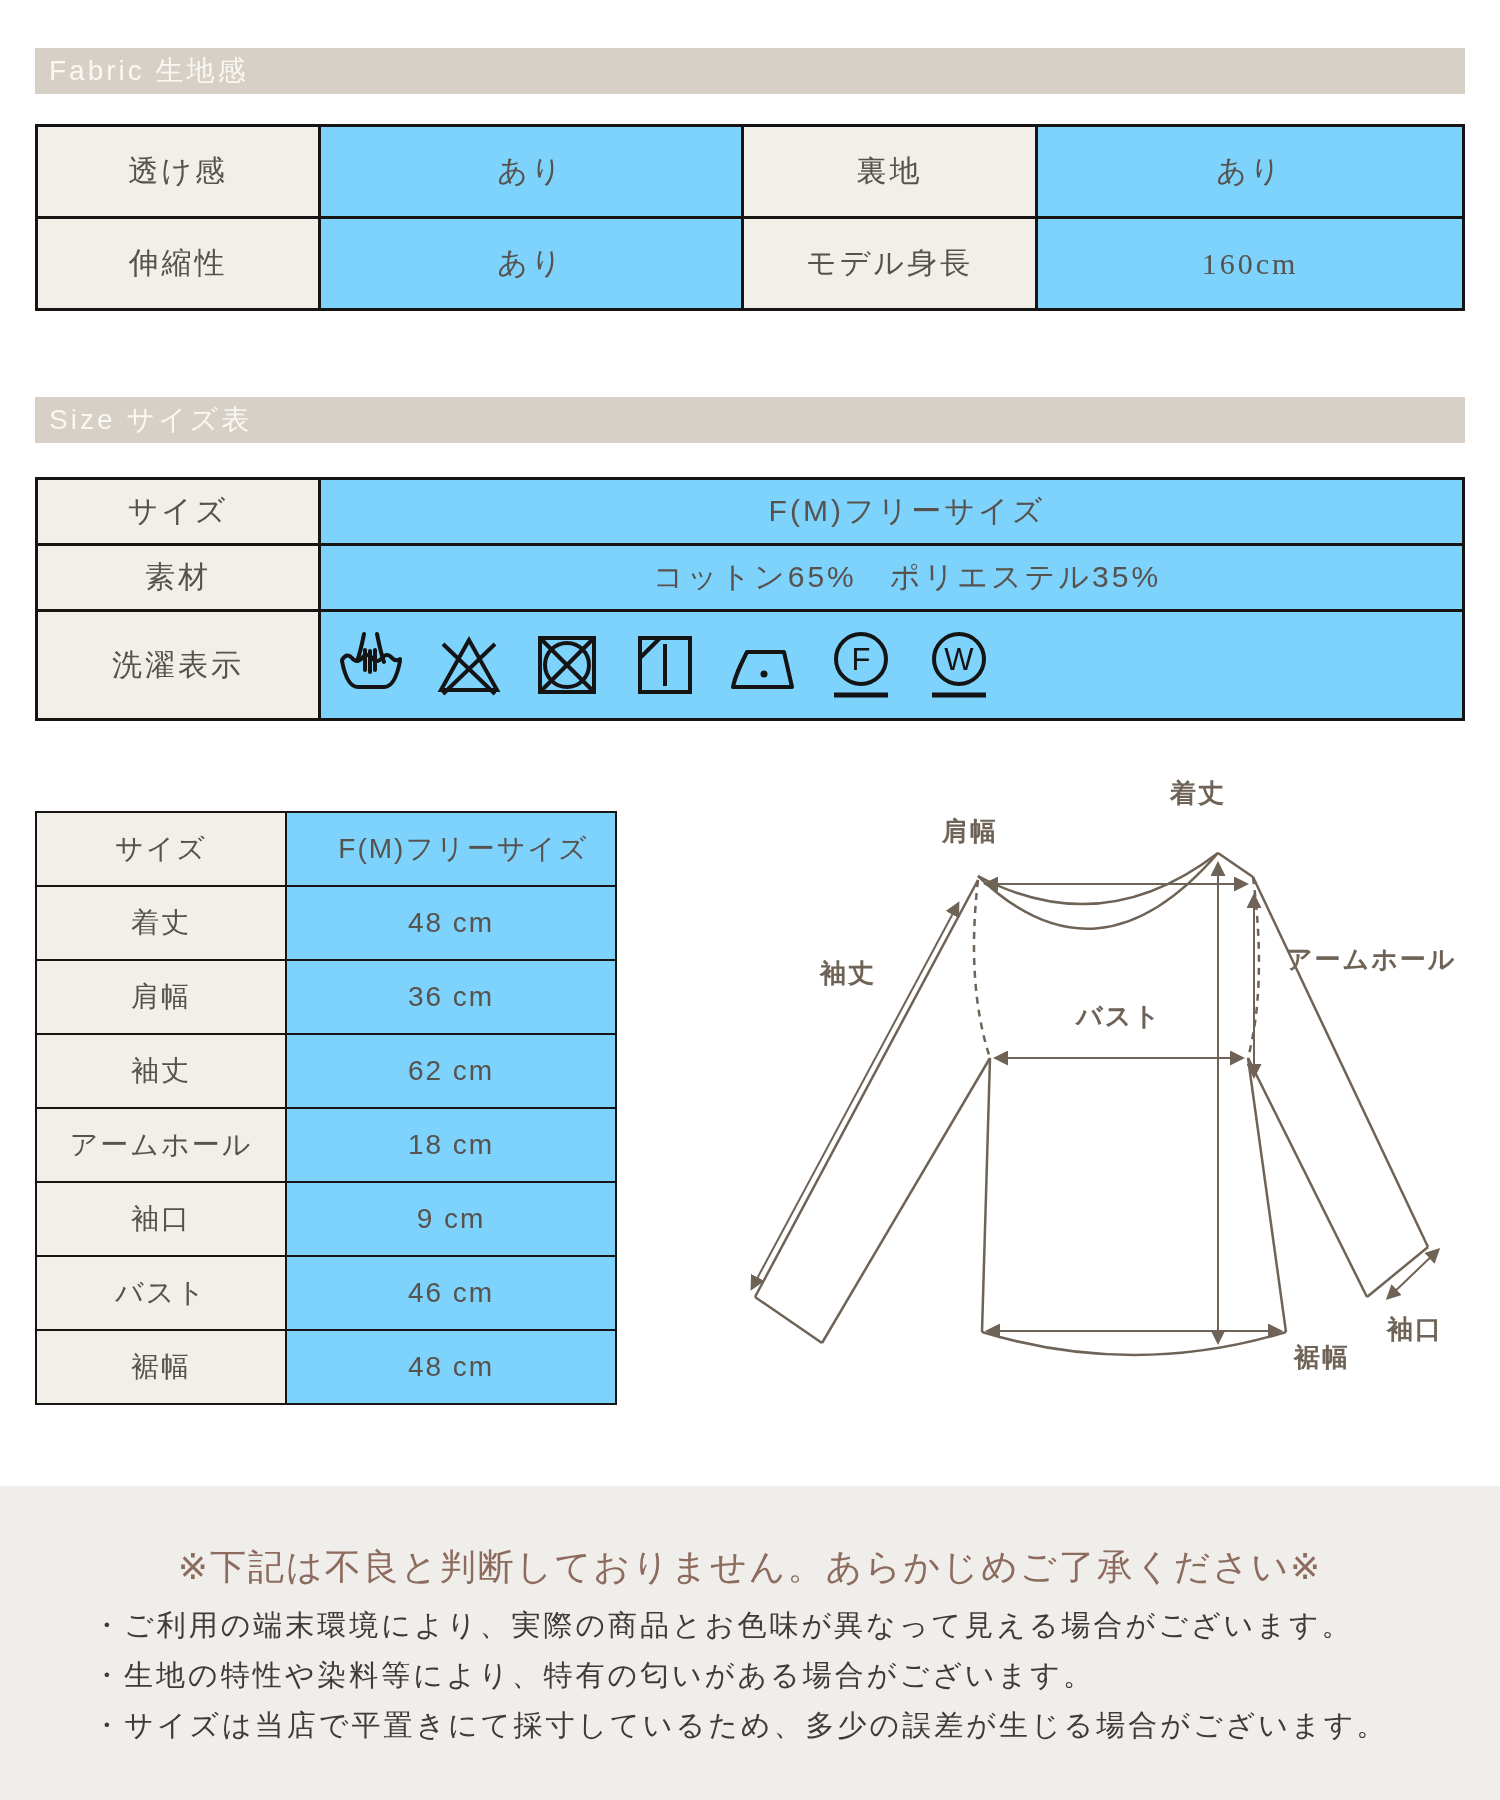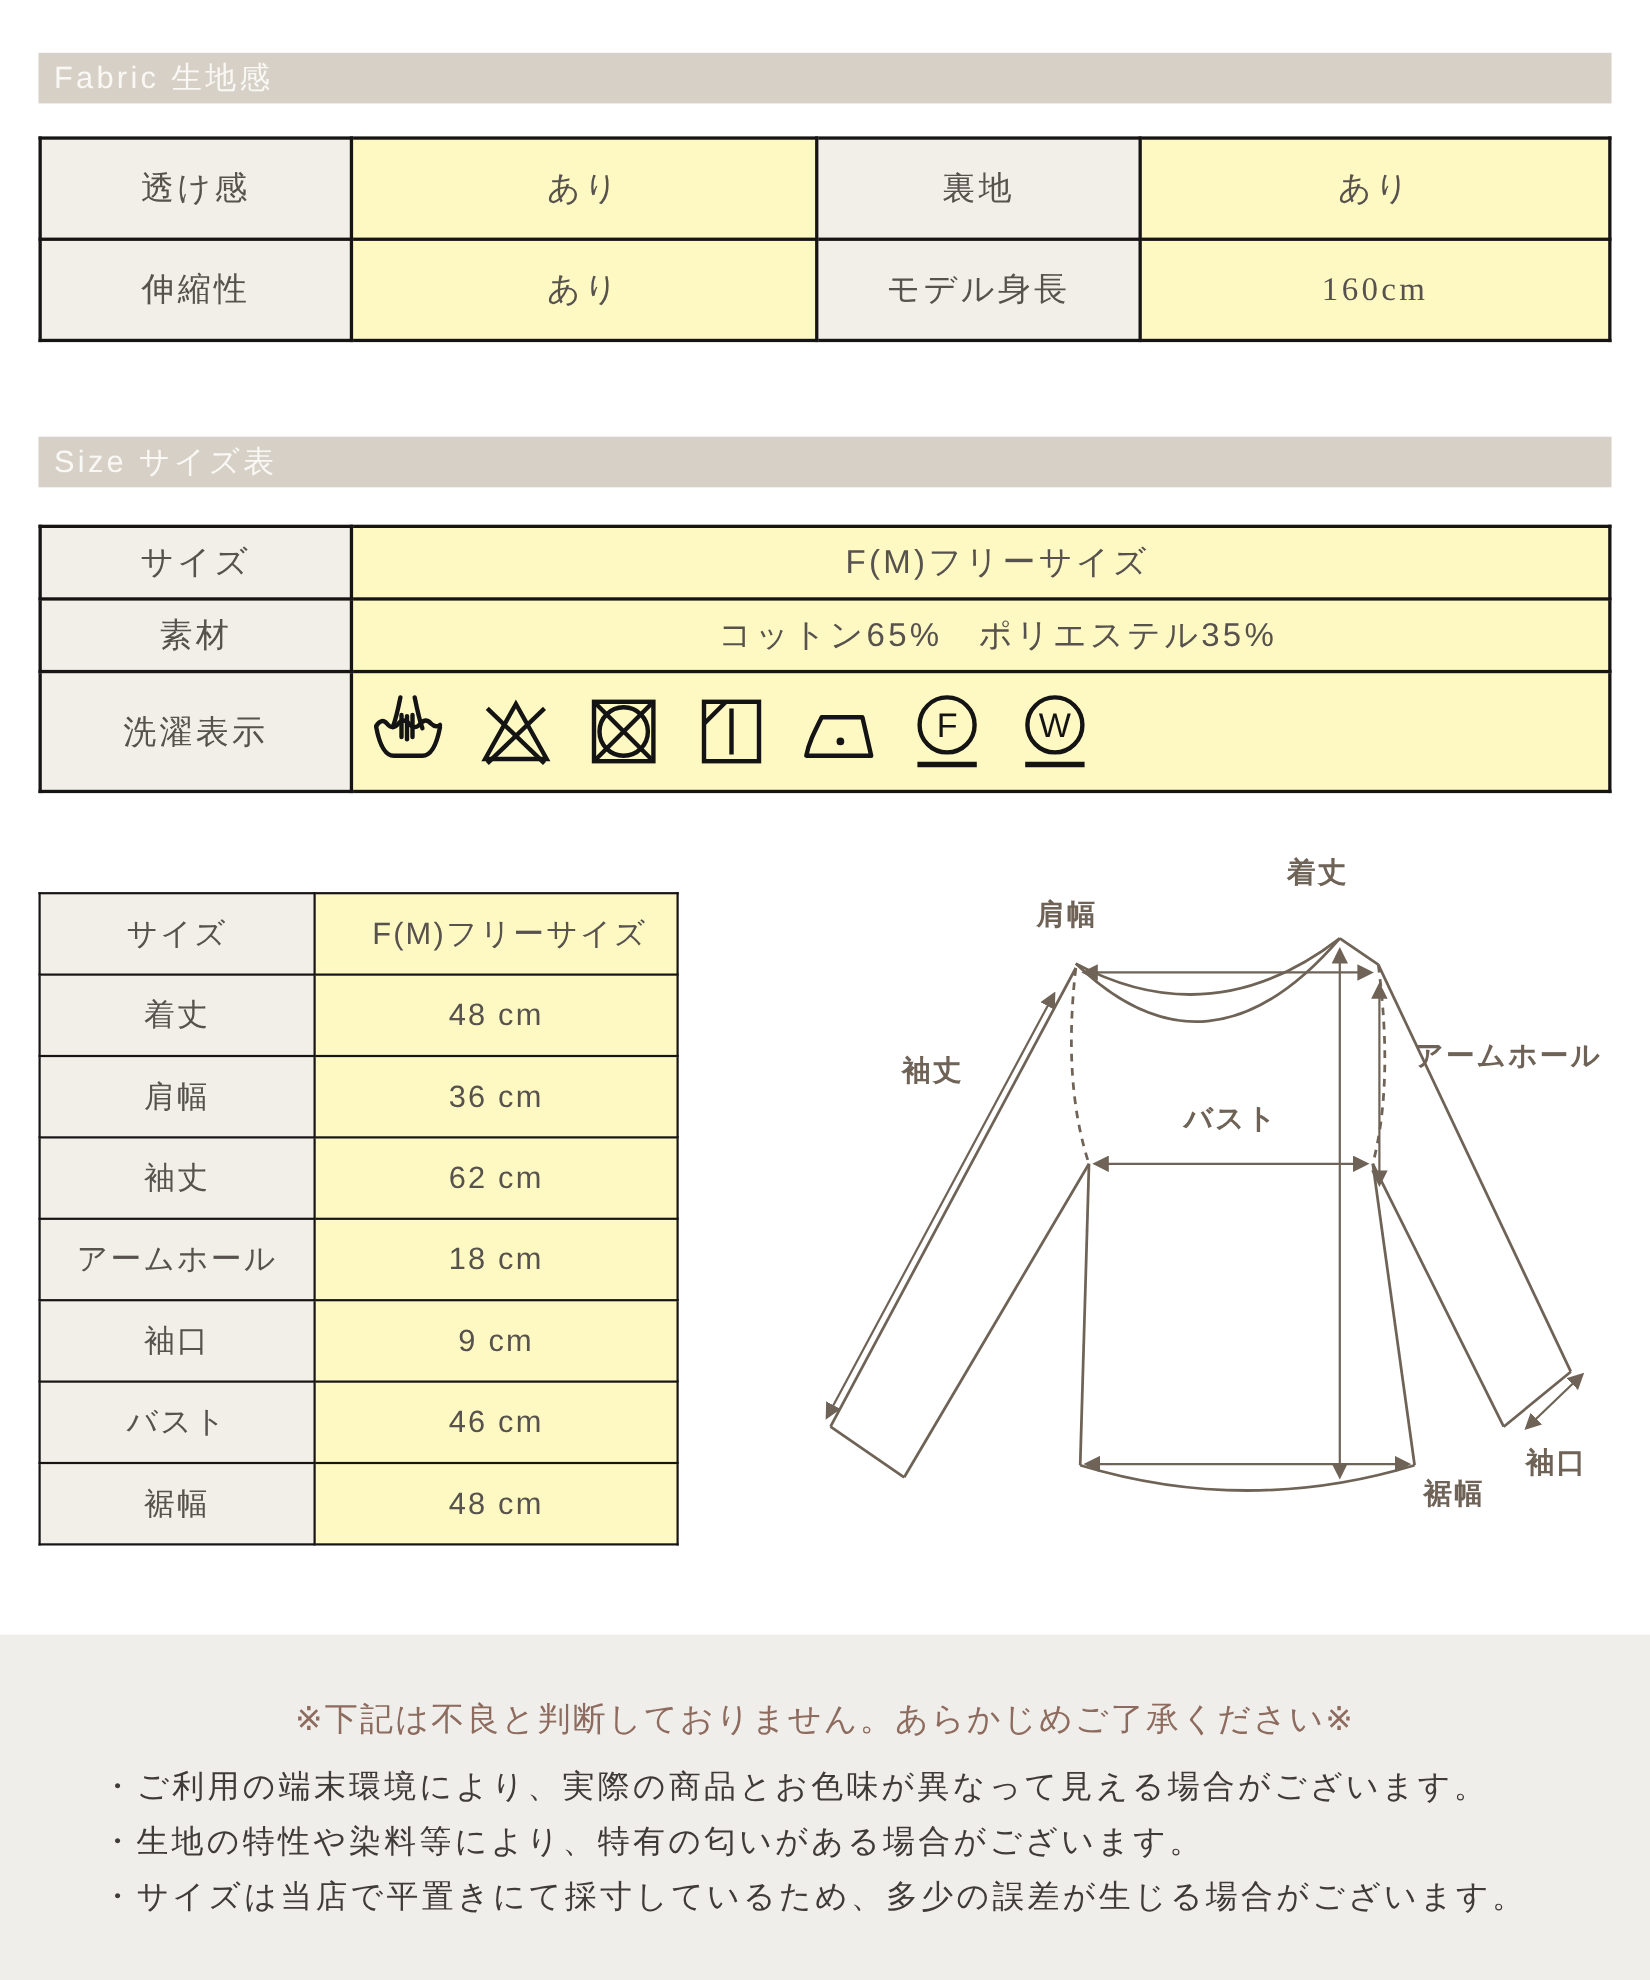--- a/index.html
+++ b/index.html
@@ -14,30 +14,30 @@
     left:35px;width:1430px;height:46px;background:#d6d0c6;color:#faf8f4;
     font-size:28px;letter-spacing:3px;line-height:46px;padding-left:14px;
     box-sizing:border-box;font-weight:400;
   }
   
   table{border-collapse:collapse;table-layout:fixed;margin-top:20px;}
   td{box-sizing:border-box;vertical-align:middle;}
   .t-wide td{border:3px solid #171514;font-size:30px;letter-spacing:3px;text-align:center;}
   .t-meas td{border:2px solid #171514;font-size:28px;letter-spacing:2px;text-align:center;}
   .lbl{background:#f2efe9;}
-  .val{background:#fef9c3;}
+  .val{background:#7dd3fc;}
   .val-left{text-align:center;padding-left:32px;}
   .care-cell{padding:8px 0 8px 14px;}
   .care-row{display:flex;align-items:center;gap:26px;}
   .care-row svg{display:block;}
   
   .notes{left:0;top:1486px;width:1500px;height:314px;background:#f0eeea;}
   .notes-heading{
     position:absolute;top:57px;left:0;width:100%;text-align:center;
-    font-size:30px;letter-spacing:2px;color:#8d6b5e;font-weight:400;
+    font-size:36px;letter-spacing:2px;color:#8d6b5e;font-weight:400;
   }
   .notes-list{position:absolute;top:114px;left:75px;width:1420px;margin-left:17px;}
   .note-item{font-size:29px;letter-spacing:3px;color:#3e3b38;line-height:50px;white-space:nowrap;}
   
   .diagram{left:640px;top:690px;width:860px;height:700px;}
   .diagram text{
     font-family:"Liberation Sans","DejaVu Sans",sans-serif;
     font-size:26px;font-weight:600;letter-spacing:2px;fill:#6e6356;
   }
 </style>

